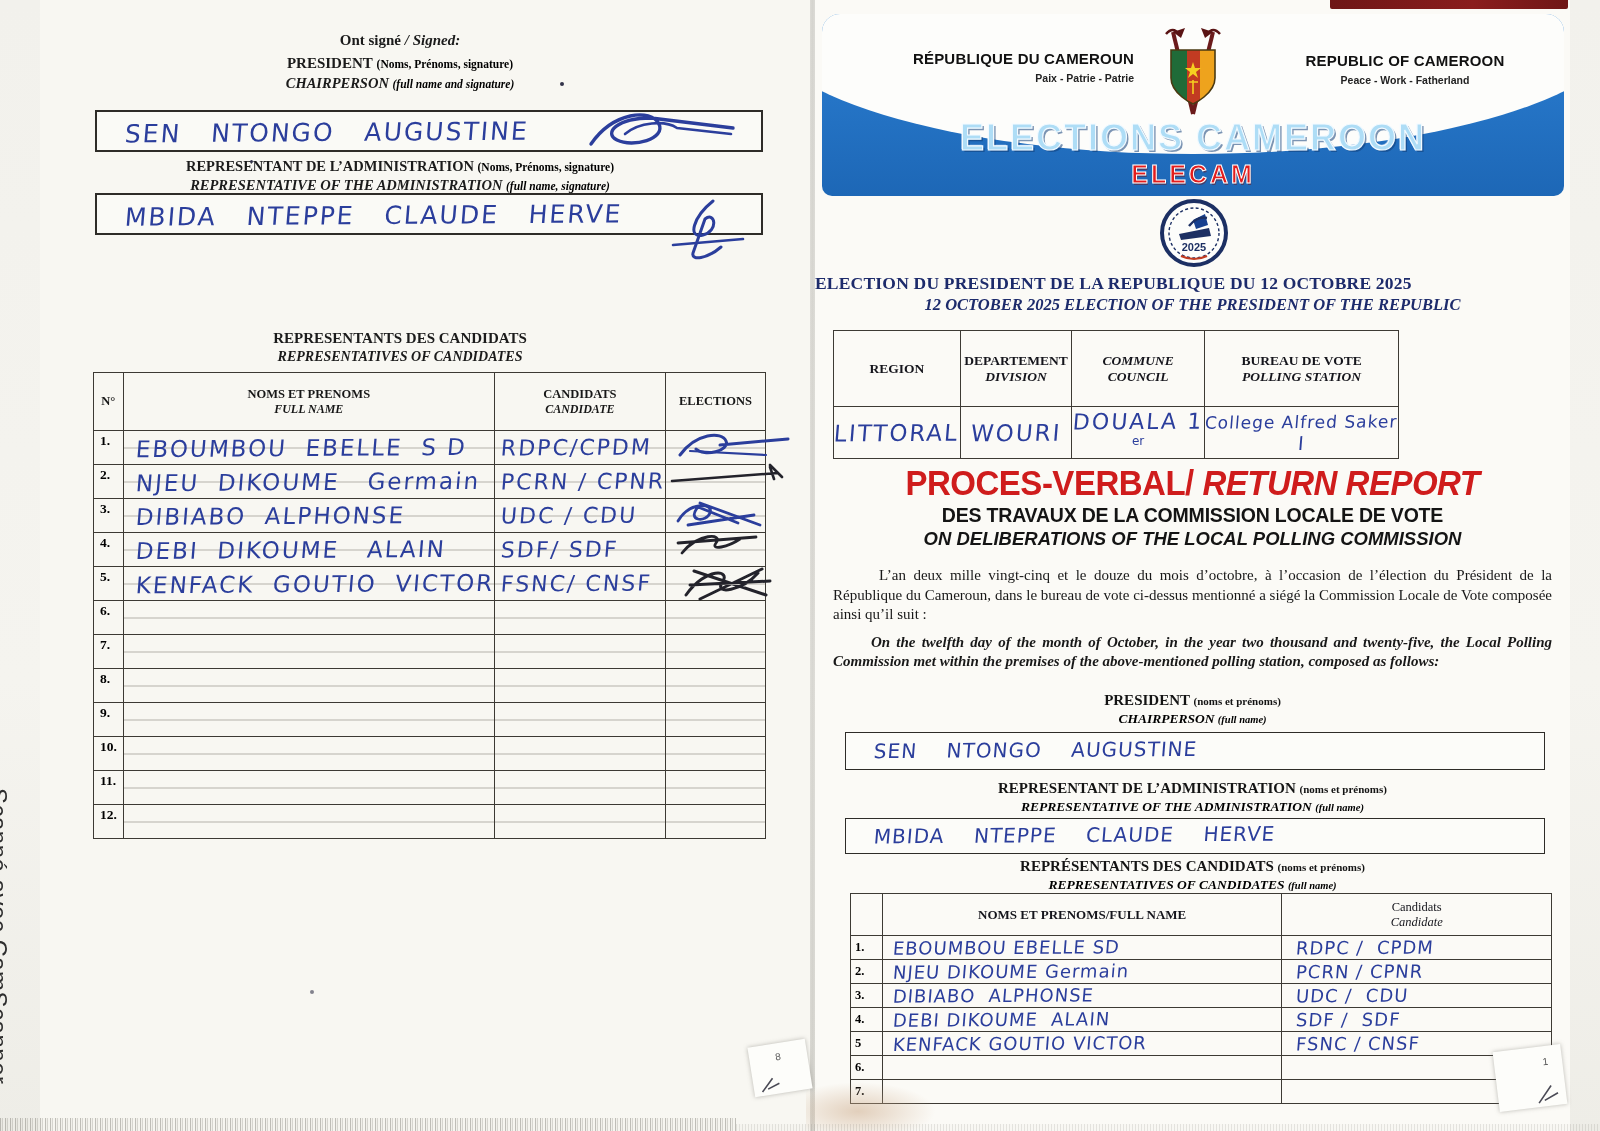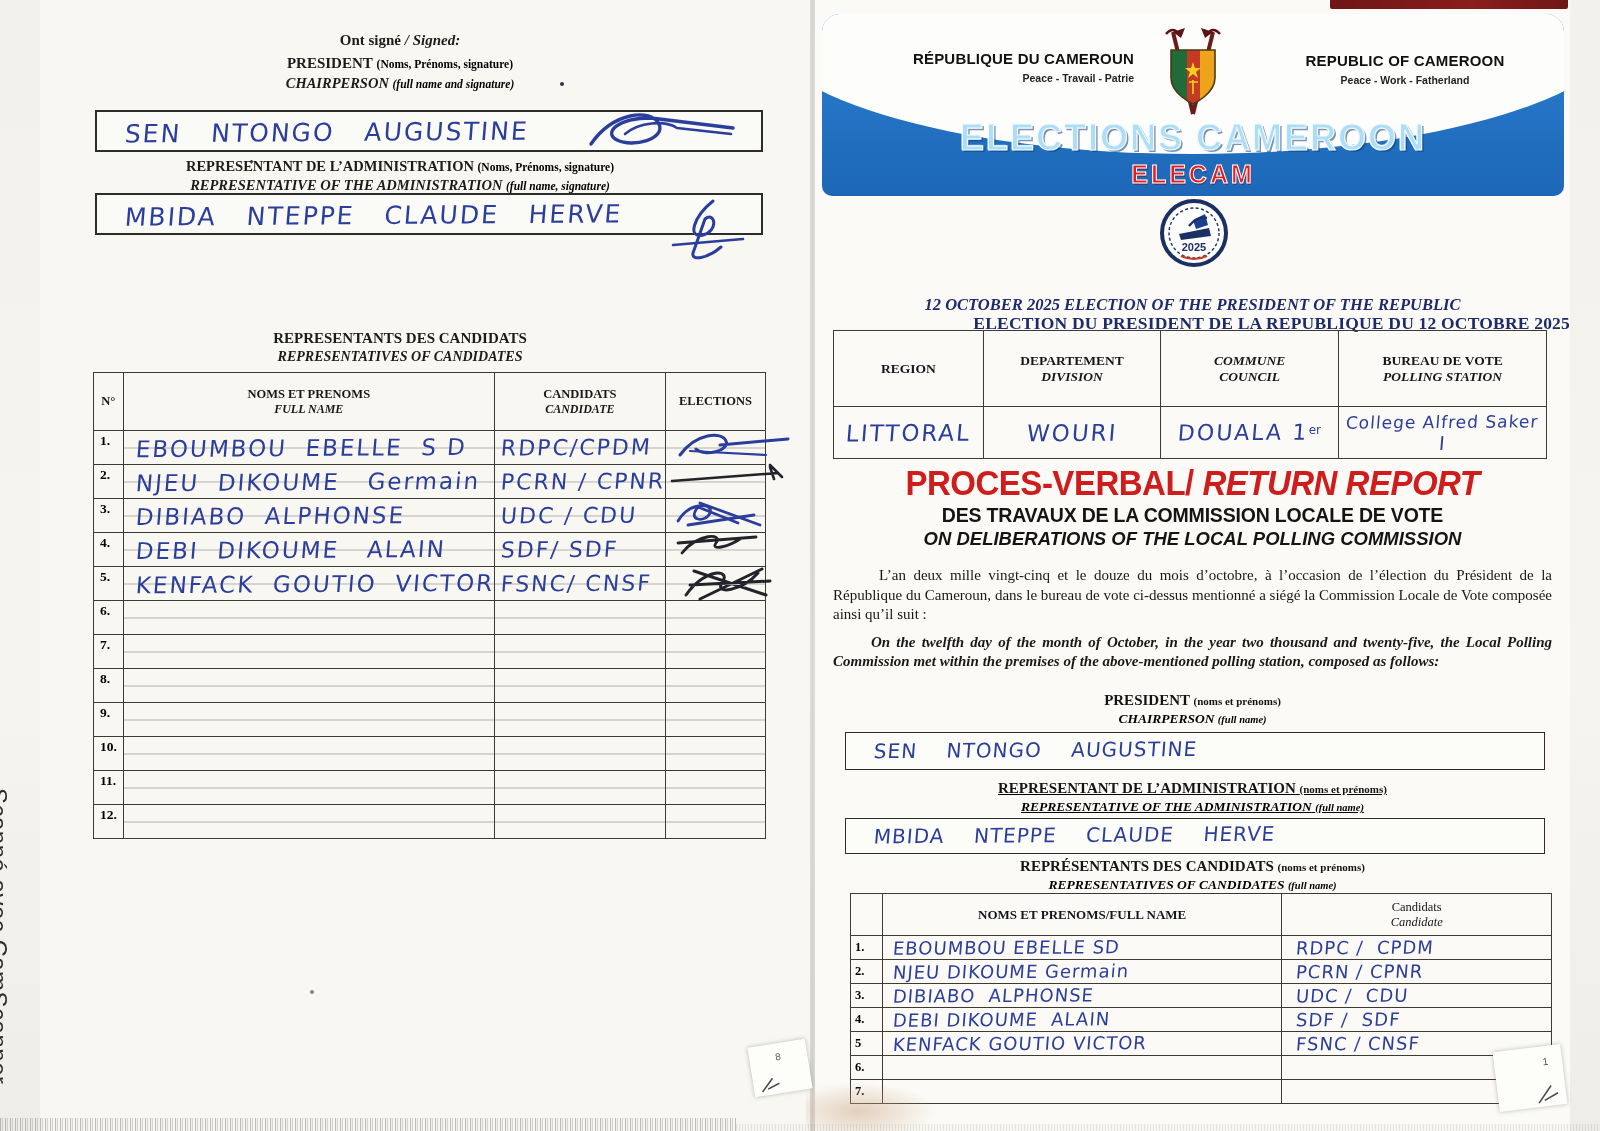--- a/index.html
+++ b/index.html
@@ -78,27 +78,27 @@
   .bn-elections { left:0; top:103px; width:100%; text-align:center;
       font-family:"Liberation Sans",sans-serif; font-weight:900; font-size:36px; letter-spacing:2px;
       color:#aeddf6; -webkit-text-stroke:1.2px #f2faff;
       text-shadow:2px 2px 0 rgba(16,62,120,.55), -1px -1px 0 rgba(255,255,255,.5); }
   .bn-elecam { left:0; top:146px; width:100%; text-align:center;
       font-family:"Liberation Sans",sans-serif; font-weight:900; font-size:25px; letter-spacing:3px;
       color:#e31d1d; -webkit-text-stroke:1px #ffffff; text-shadow:1px 2px 0 rgba(120,10,10,.45); }
 
   .elecam-logo { position:absolute; left:344px; top:198px; }
 
-  .rp-title1 { position:absolute; left:0; top:273px; width:755px; text-align:right;
-      font-size:17.5px; font-weight:bold; color:#1d2b6b; letter-spacing:.2px;margin-top:40px; }
+  .rp-title1 { position:absolute; left:0; top:273px; width:755px; text-align:left;
+      font-size:17.5px; font-weight:bold; color:#1d2b6b; letter-spacing:.2px; }
   .rp-title2 { position:absolute; left:0; top:295px; width:755px; text-align:center;
       font-size:16.5px; font-weight:bold; font-style:italic; color:#1d2b6b; }
 
   
-  .geo-table { position:absolute; left:18px; top:330px; width:714px; }
+  .geo-table { position:absolute; left:18px; top:330px; width:566px; }
   .geo-table th { font-size:13.5px; padding:6px 2px; color:#15151c; }
   .geo-table th .en { font-style:italic; }
   .geo-table thead tr { height:76px; }
   .geo-table tbody tr { height:52px; }
   .geo-table td { text-align:center; vertical-align:middle; }
   .geo-table .hw { letter-spacing:2px; }
 
   .pv-red { position:absolute; left:0; top:464px; width:755px; text-align:center;
       font-family:"Liberation Sans",sans-serif; font-weight:900; font-size:33px; color:#cf1c1c;
       letter-spacing:-.5px; transform:scaleY(1.05); }
@@ -311,21 +311,21 @@
       </tbody>
     </table>
   </div>
 
   <div class="page page-right">
 
     <div class="banner">
       <div class="dome"></div>
       <div class="txt bn-fr">
         <div class="country">RÉPUBLIQUE DU CAMEROUN</div>
-        <div class="motto">Peace - Travail - Patrie</div>
+        <div class="motto">Paix - Patrie - Patrie</div>
       </div>
       <div class="txt bn-en">
         <div class="country">REPUBLIC OF CAMEROON</div>
         <div class="motto">Peace - Work - Fatherland</div>
       </div>
       <svg class="txt bn-arms" width="84" height="100" viewBox="0 0 84 100">
         <path d="M22,8 L42,90" stroke="#6b1b1b" stroke-width="4" fill="none"></path>
         <path d="M62,8 L42,90" stroke="#6b1b1b" stroke-width="4" fill="none"></path>
         <path d="M22,8 L34,4 L30,14 Z" fill="#5a1414"></path>
           <path d="M62,8 L50,4 L54,14 Z" fill="#5a1414"></path>
@@ -407,21 +407,21 @@
     </div>
 
     <div class="rp-sec" style="top:692px;">
       <div class="fr"><span>PRESIDENT</span> <span class="nt">(noms et prénoms)</span></div>
       <div class="en"><span>CHAIRPERSON</span> <span class="nt i">(full name)</span></div>
     </div>
     <div class="wbox" style="left:30px; top:732px; width:700px; height:38px; border-width:1.6px;">
       <span class="hw hw-md" style="top:5px;">SEN    NTONGO    AUGUSTINE</span>
     </div>
 
-    <div class="rp-sec" style="top:780px;text-decoration:underline;">
+    <div class="rp-sec" style="top:780px;">
       <div class="fr"><span>REPRESENTANT DE L’ADMINISTRATION</span> <span class="nt">(noms et prénoms)</span></div>
       <div class="en"><span>REPRESENTATIVE OF THE ADMINISTRATION</span> <span class="nt i">(full name)</span></div>
     </div>
     <div class="wbox" style="left:30px; top:818px; width:700px; height:36px; border-width:1.6px;">
       <span class="hw hw-md" style="top:4px;">MBIDA    NTEPPE    CLAUDE    HERVE</span>
     </div>
 
     <div class="rp-sec" style="top:858px;">
       <div class="fr"><span>REPRÉSENTANTS DES CANDIDATS</span> <span class="nt">(noms et prénoms)</span></div>
       <div class="en"><span>REPRESENTATIVES OF CANDIDATES</span> <span class="nt i">(full name)</span></div>

